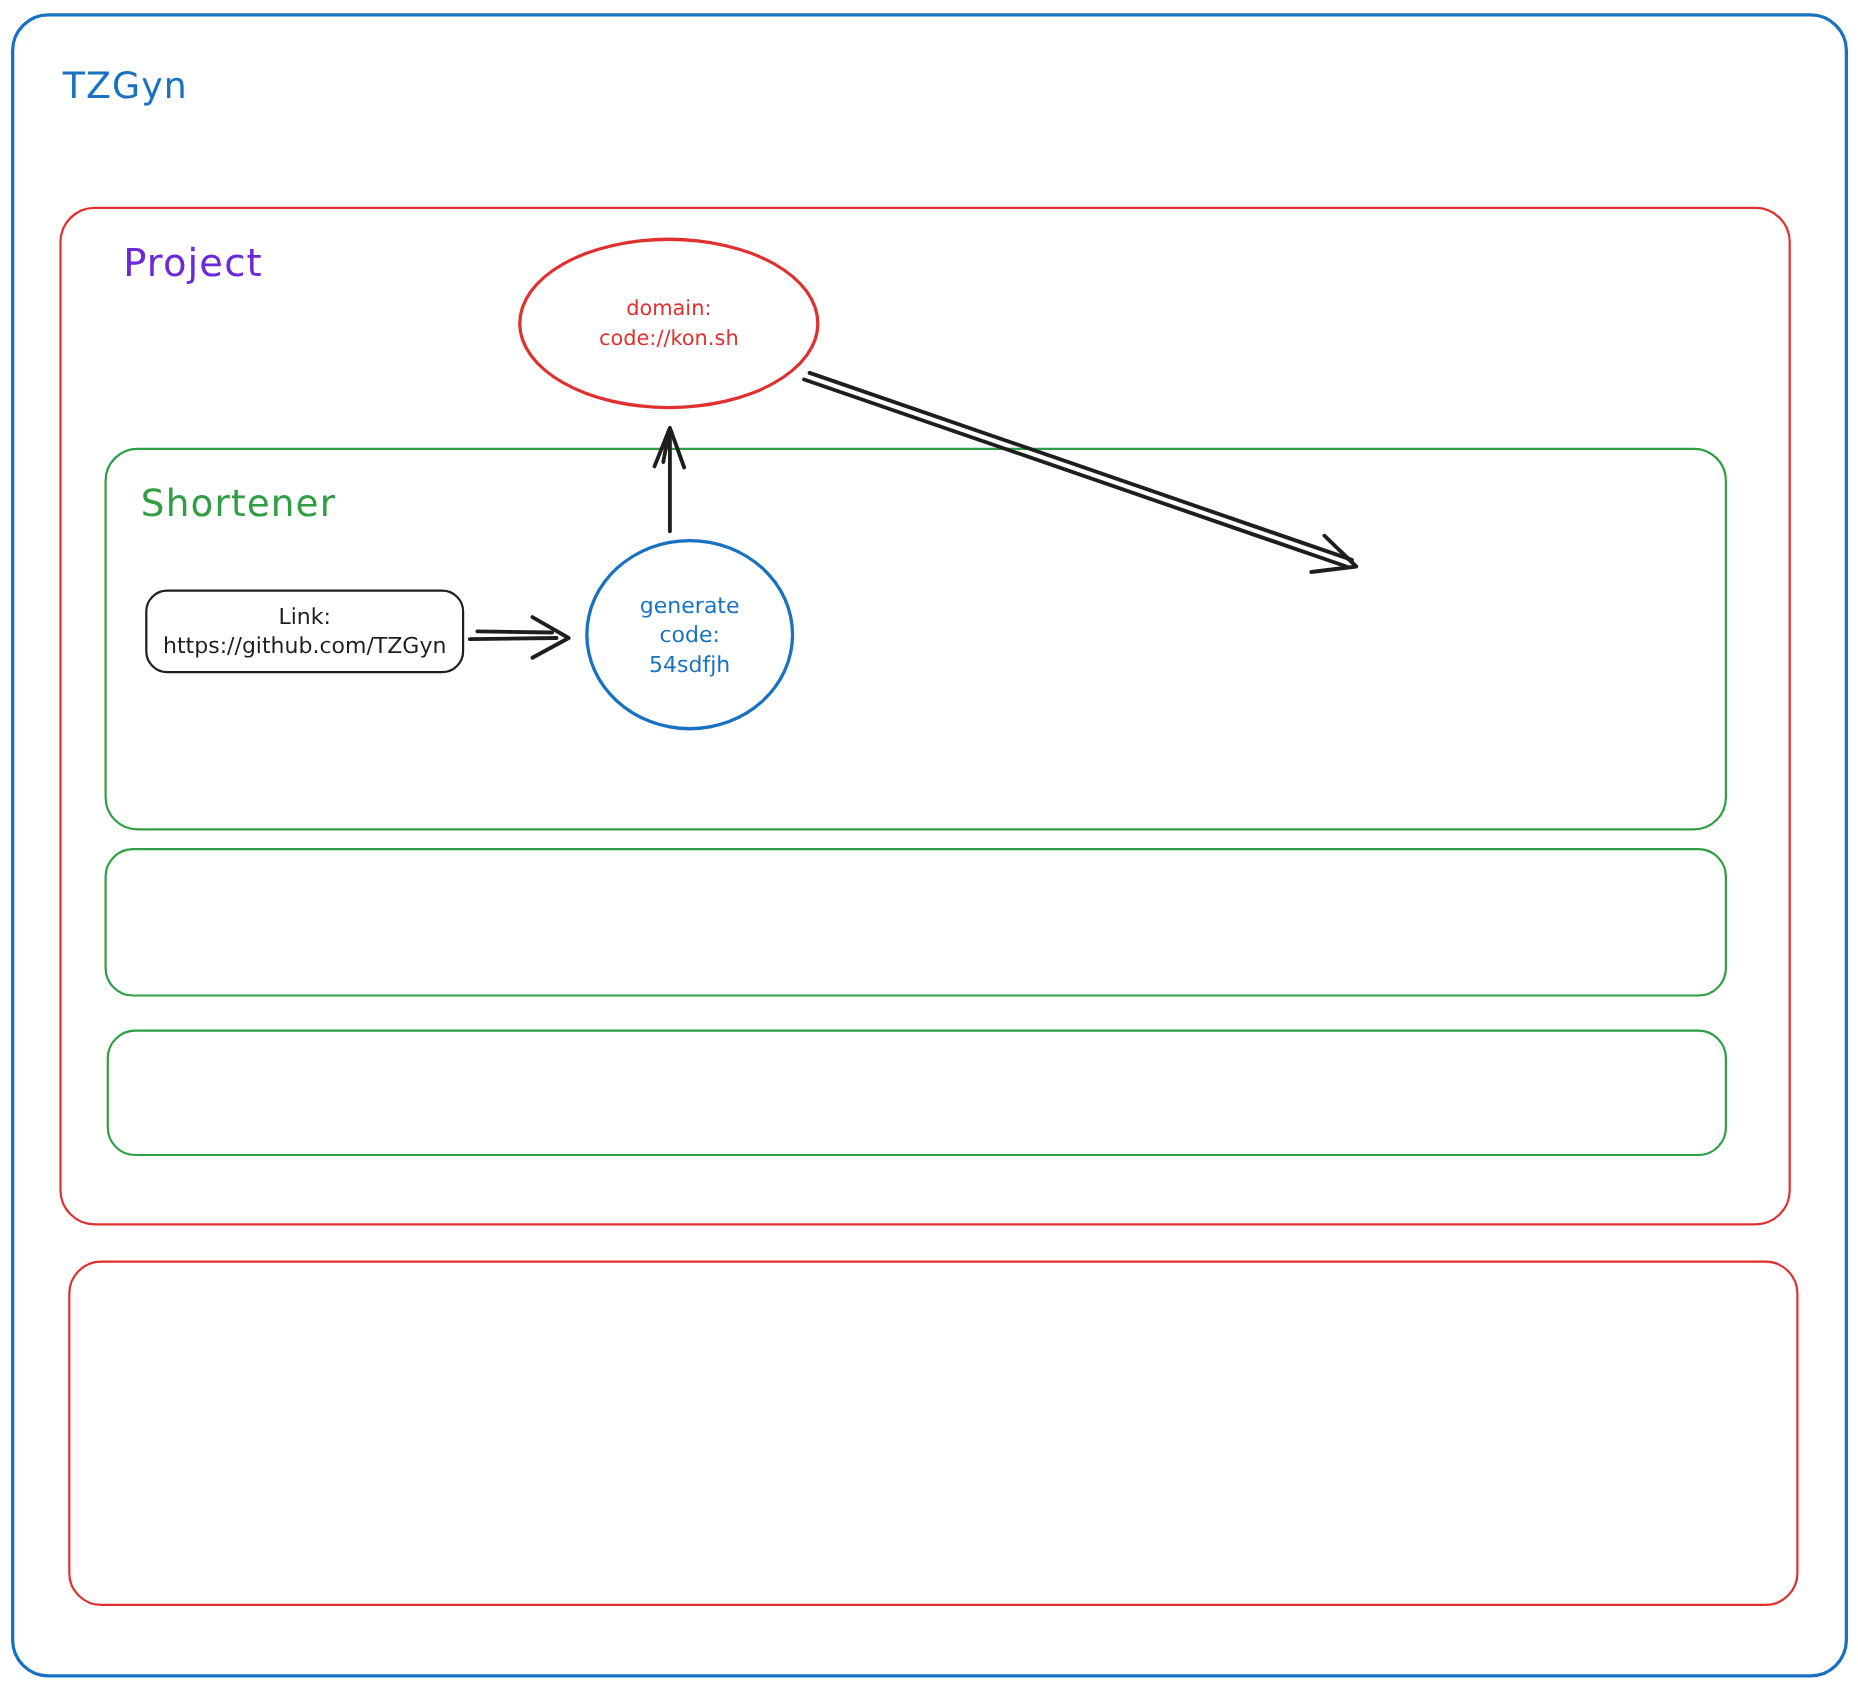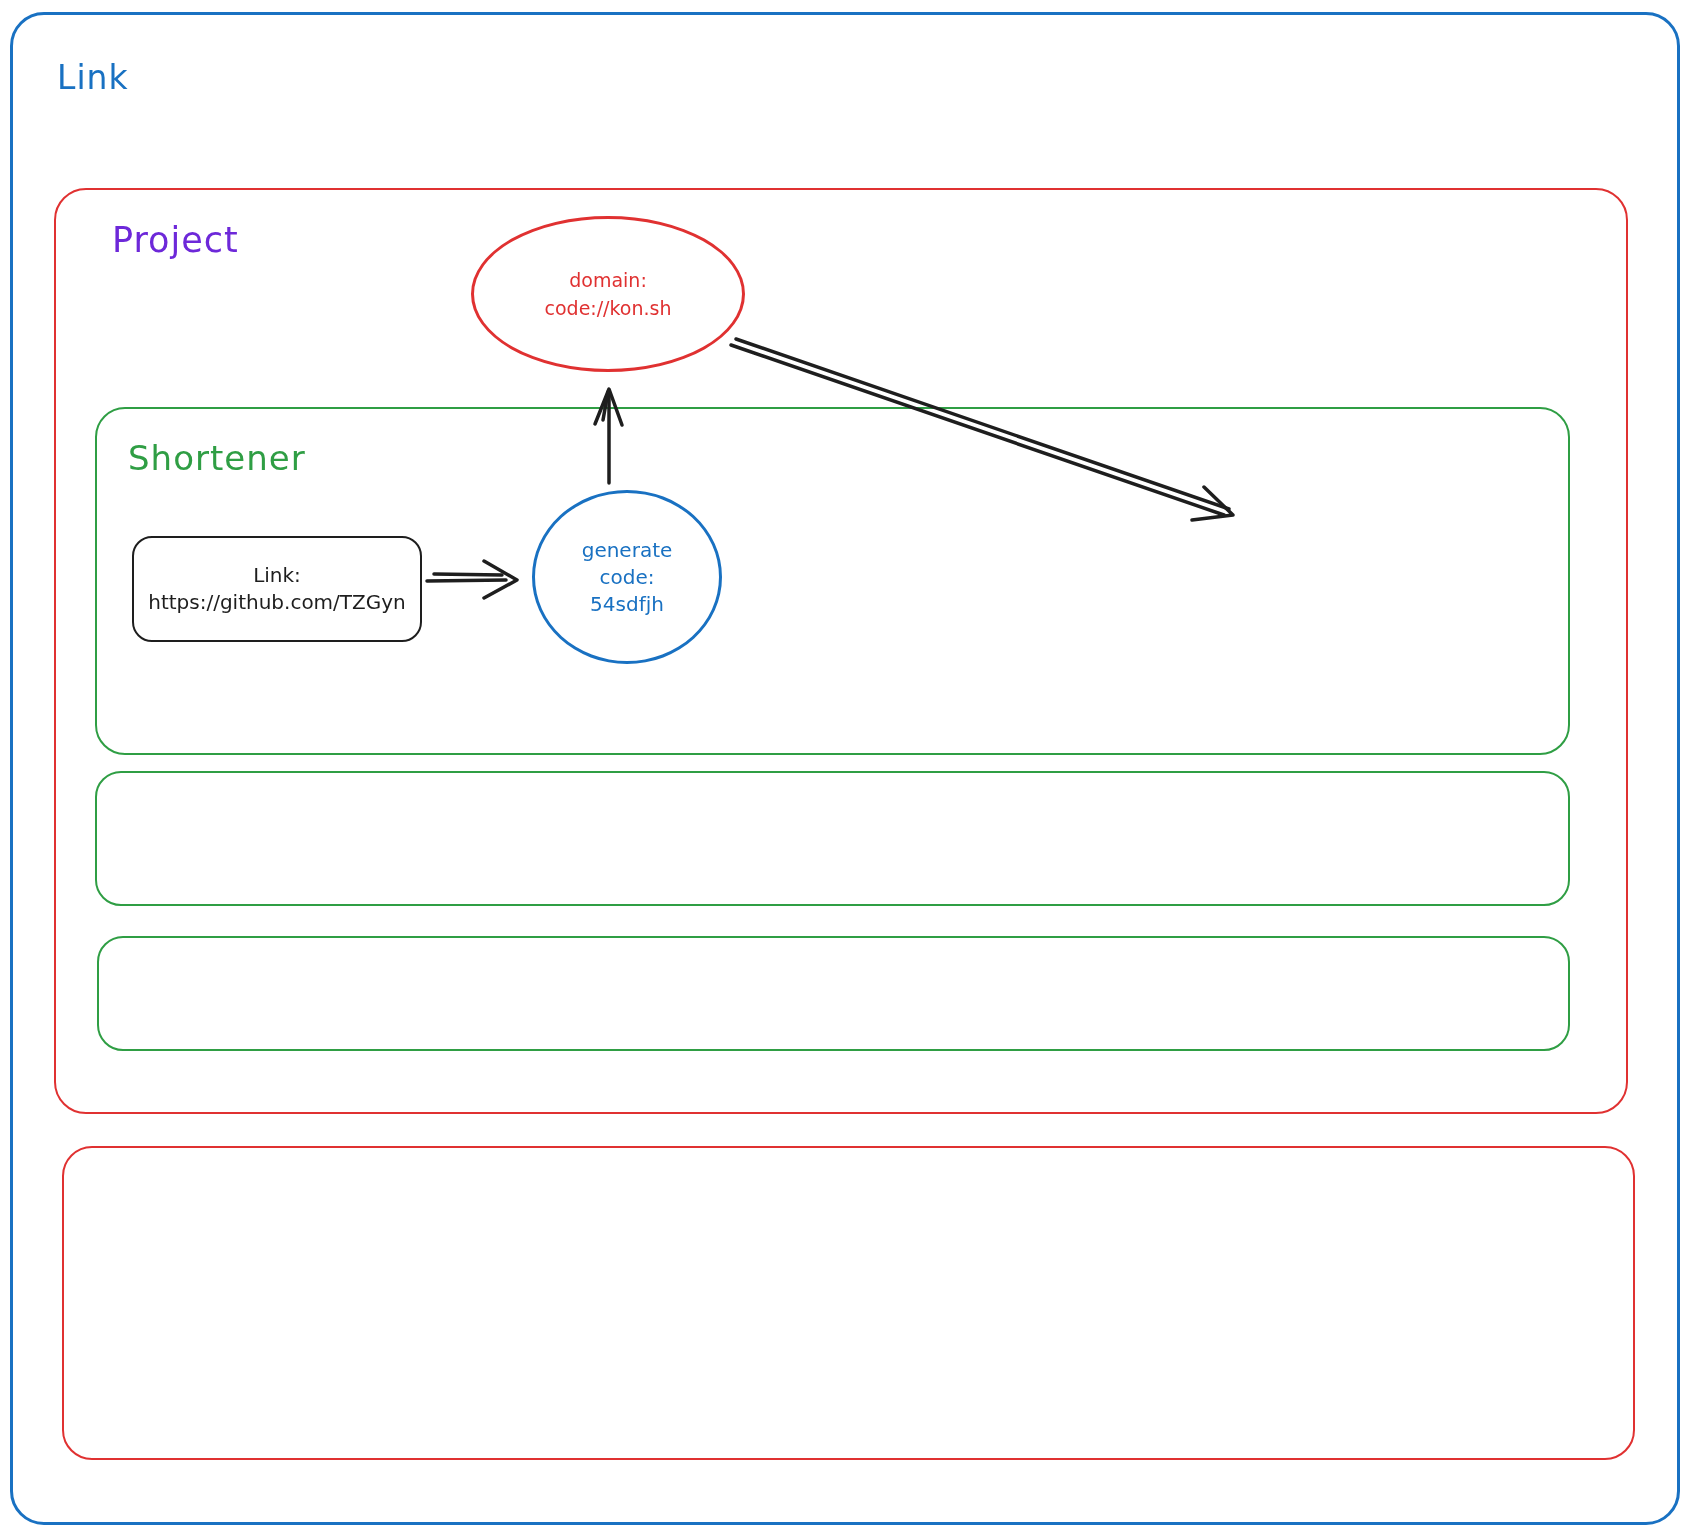--- a/index.html
+++ b/index.html
@@ -43,21 +43,21 @@
   .project-label{left:112px;top:220px;font-size:35px;color:#6d28d9;}
   .shortener-label{left:128px;top:438px;font-size:34px;color:#2f9e44;}
 
   .node{
     position:absolute;box-sizing:border-box;
     display:flex;flex-direction:column;align-items:center;justify-content:center;
     text-align:center;background:transparent;
   }
   .node .tline{white-space:nowrap;}
   .link-node{
-    left:132px;top:536px;width:290px;height:106px;
+    left:132px;top:536px;width:290px;height:76px;
     border:2.5px solid #1e1e1e;border-radius:20px;
     color:#1e1e1e;font-size:20px;line-height:27px;
   }
   .result-node{
     left:1203px;top:524px;width:342px;height:96px;
     border:2.5px solid #1e1e1e;border-radius:20px;
     color:#1e1e1e;font-size:20px;line-height:28px;
   }
   .generate-node{
     left:532px;top:490px;width:190px;height:174px;
@@ -77,21 +77,21 @@
     fill:none;stroke:#1e1e1e;stroke-width:3.5;
     stroke-linecap:round;stroke-linejoin:round;
   }
 </style>
 </head>
 <body>
 
 <div class="canvas">
 
   <div class="box user-box"></div>
-  <div class="box-label user-label">Link</div>
+  <div class="box-label user-label">TZGyn</div>
 
   <div class="box project-box"></div>
   <div class="box-label project-label">Project</div>
 
   <div class="box shortener-box"></div>
   <div class="box-label shortener-label">Shortener</div>
 
   <div class="box green-empty-1"></div>
   <div class="box green-empty-2"></div>
   <div class="box red-empty"></div>

